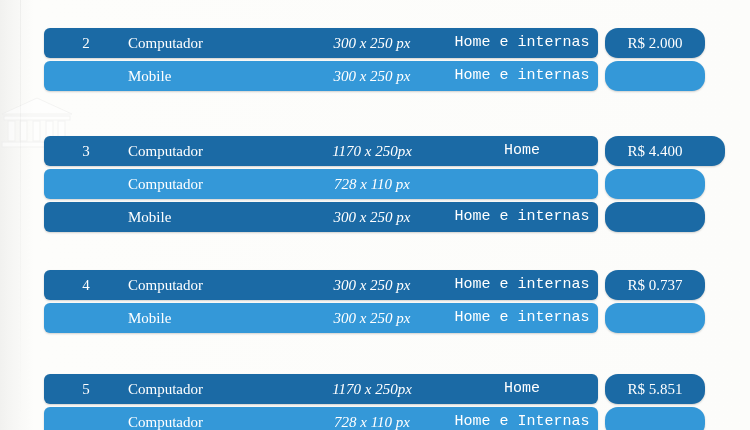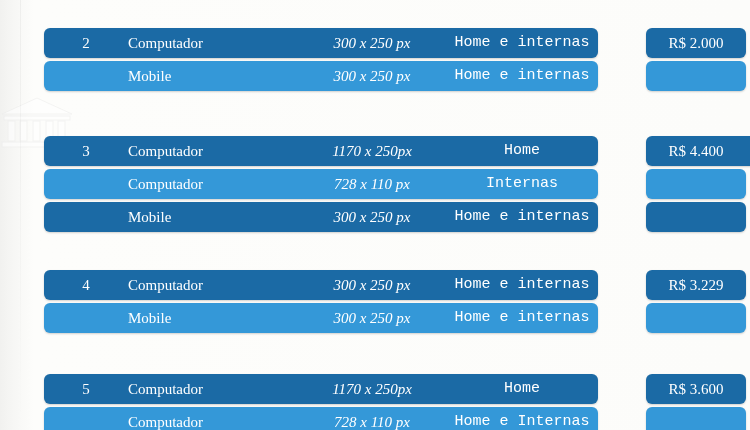--- a/index.html
+++ b/index.html
@@ -57,22 +57,23 @@
     position: absolute;
     left: 44px;
     height: 30px;
     border-radius: 6px;
     box-shadow: 0 1px 2px rgba(0,0,0,0.18);
   }
   .row.main {
     width: 554px;
   }
   .row.price {
-    left: 646px;
+    left: 605px;
     width: 100px;
+    border-radius: 13px;
   }
 
   .c-dark  { background: #1b6aa5; }
   .c-light { background: #3498d8; }
 
   .cell {
     position: absolute;
     top: 0;
     height: 30px;
     line-height: 30px;
@@ -133,58 +134,57 @@
         <div class="cell size">1170 x 250px</div>
         <div class="cell placement">Home</div>
       </div>
       <div class="row price c-dark" style="top: 136px; padding-left: 20px;">
         <div class="cell amount">R$ 4.400</div>
       </div>
       <div class="row main c-light" style="top: 169px;">
         <div class="cell num"></div>
         <div class="cell device">Computador</div>
         <div class="cell size">728 x 110 px</div>
-        <div class="cell placement">Internas</div>
       </div>
       <div class="row price c-light" style="top: 169px;"></div>
       <div class="row main c-dark" style="top: 202px;">
         <div class="cell num"></div>
         <div class="cell device">Mobile</div>
         <div class="cell size">300 x 250 px</div>
         <div class="cell placement">Home e internas</div>
       </div>
       <div class="row price c-dark" style="top: 202px;"></div>
     </div>
     <div class="group" style="top: 0px;">
       <div class="row main c-dark" style="top: 270px;">
         <div class="cell num">4</div>
         <div class="cell device">Computador</div>
         <div class="cell size">300 x 250 px</div>
         <div class="cell placement">Home e internas</div>
       </div>
       <div class="row price c-dark" style="top: 270px;">
-        <div class="cell amount">R$ 3.229</div>
+        <div class="cell amount">R$ 0.737</div>
       </div>
       <div class="row main c-light" style="top: 303px;">
         <div class="cell num"></div>
         <div class="cell device">Mobile</div>
         <div class="cell size">300 x 250 px</div>
         <div class="cell placement">Home e internas</div>
       </div>
       <div class="row price c-light" style="top: 303px;"></div>
     </div>
     <div class="group" style="top: 0px;">
       <div class="row main c-dark" style="top: 374px;">
         <div class="cell num">5</div>
         <div class="cell device">Computador</div>
         <div class="cell size">1170 x 250px</div>
         <div class="cell placement">Home</div>
       </div>
       <div class="row price c-dark" style="top: 374px;">
-        <div class="cell amount">R$ 3.600</div>
+        <div class="cell amount">R$ 5.851</div>
       </div>
       <div class="row main c-light" style="top: 407px;">
         <div class="cell num"></div>
         <div class="cell device">Computador</div>
         <div class="cell size">728 x 110 px</div>
         <div class="cell placement">Home e Internas</div>
       </div>
       <div class="row price c-light" style="top: 407px;"></div>
     </div>
   </div>

